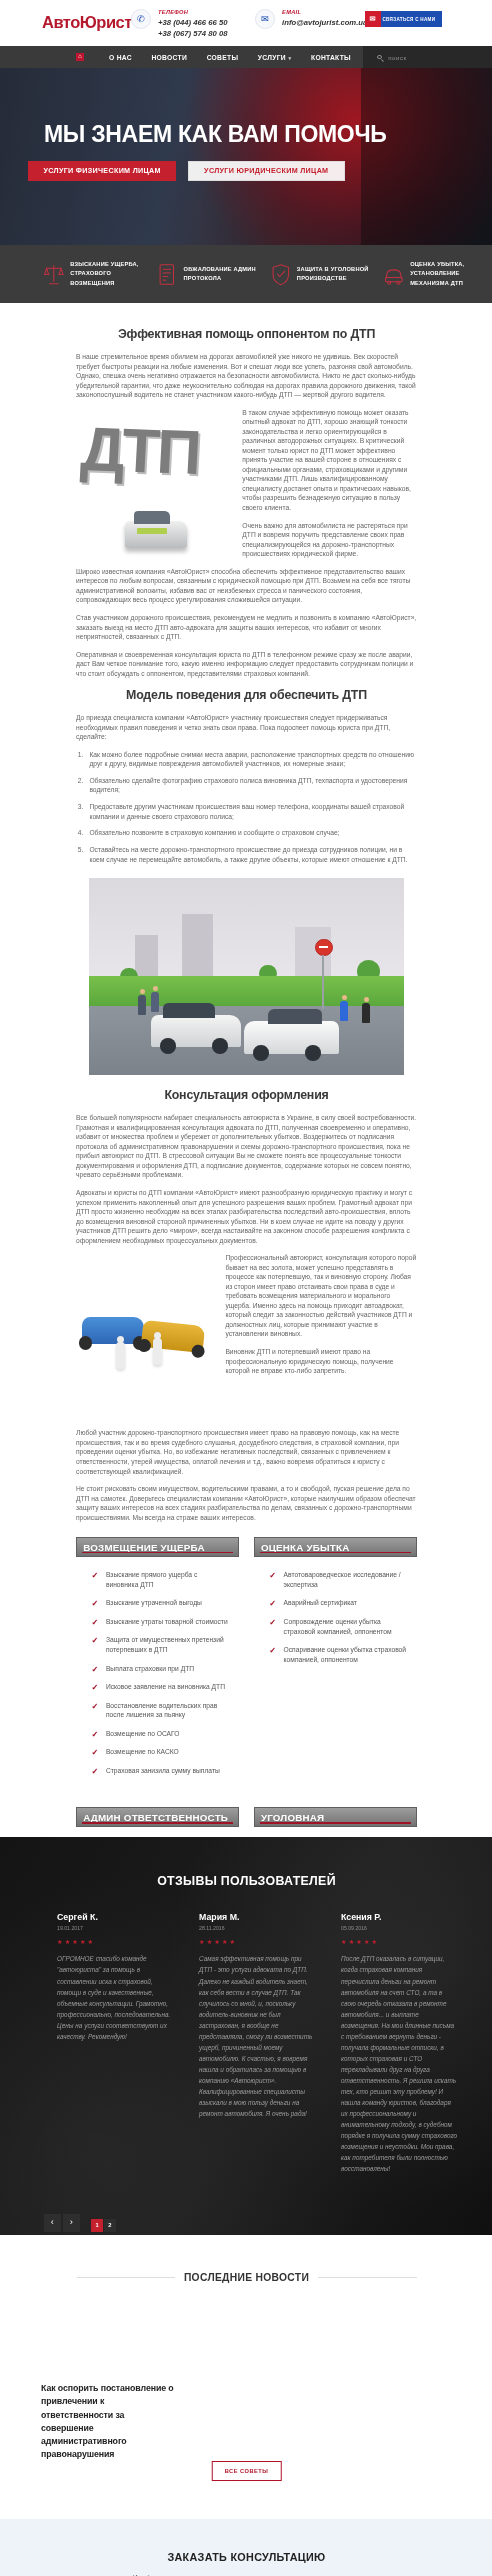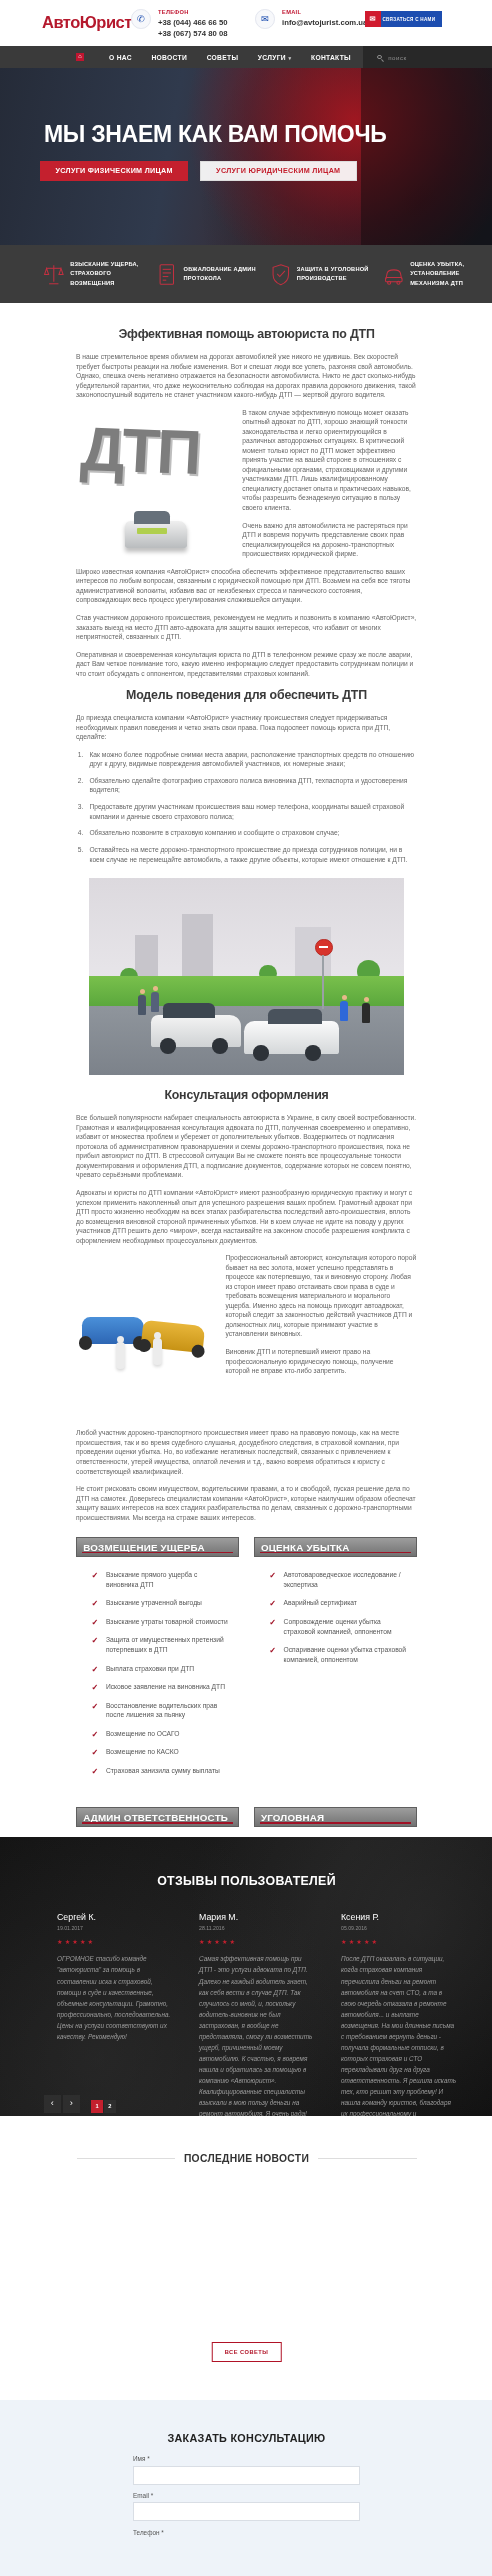--- a/index.html
+++ b/index.html
@@ -5,21 +5,21 @@
   * { margin:0; padding:0; box-sizing:border-box; }
   body { background:#fff; font-family:"Liberation Sans", sans-serif; color:#555; }
   .page { width:493px; margin:0 auto; position:relative; background:#fff; }
 
   
   .top-header { height:46px; position:relative; background:#fff; }
   .logo { position:absolute; left:42px; top:13.4px; font-size:16.5px; font-weight:bold; color:#b5192d; letter-spacing:-0.5px; }
   .hgroup { position:absolute; top:9.3px; }
   .hgroup .circle { width:19.6px; height:19.6px; border:0.5px solid #e3e6ef; border-radius:50%; background:#f7f8fb;
       display:inline-block; text-align:center; line-height:19.6px; color:#1c4db0; font-size:9.3px; vertical-align:top; }
-  .hgroup .htexts { display:inline-block; margin-left:5.2px; }
+  .hgroup .htexts { display:inline-block; margin-left:5.2px;font-style:italic; }
   .hlabel { color:#c01530; font-size:5.7px; font-weight:bold; letter-spacing:0.3px; margin-bottom:1.5px; }
   .hval { color:#333; font-size:7.7px; font-weight:bold; line-height:1.5; }
   .phone-block { left:131px; }
   .email-block { left:255px; }
   .contact-btn { position:absolute; left:365px; top:11.3px; width:77px; height:15.5px; background:#1c4db0; border:none;
       color:#fff; font-size:4.6px; font-weight:bold; letter-spacing:0.3px; cursor:pointer; padding-left:17.5px; text-align:left;
       font-family:"Liberation Sans", sans-serif; }
   .contact-btn .red-sq { position:absolute; left:0; top:0; width:15.5px; height:15.5px; background:#d01a2e; color:#fff;
       font-size:7.2px; line-height:15.5px; text-align:center; }
 
@@ -40,21 +40,21 @@
   
   .hero { height:177px; position:relative; overflow:hidden;
     background:
       radial-gradient(circle at 72% 30%, rgba(200,20,30,.75), rgba(150,10,25,.35) 28%, transparent 45%),
       radial-gradient(circle at 85% 75%, rgba(20,22,30,.9), transparent 50%),
       linear-gradient(100deg, #252b38 0%, #303a4d 35%, #3a2930 60%, #23262f 100%);
   }
   .hero::after { content:""; position:absolute; right:0; top:0; width:132px; height:100%; background:rgba(10,10,14,.45); }
   .hero h1 { position:absolute; left:44px; top:28px; color:#fff; font-size:23px; line-height:1.12; font-weight:bold;
       letter-spacing:-0.3px; z-index:2; text-transform:uppercase; }
-  .hero-btns { position:absolute; left:40px; top:93px; display:flex; gap:11.3px; z-index:2; }
+  .hero-btns { position:absolute; left:28px; top:93px; display:flex; gap:11.3px; z-index:2; }
   .hero-btns .btn { height:19.6px; padding:0 15.5px; font-size:7.2px; font-weight:bold; letter-spacing:0.3px; cursor:pointer;
       font-family:"Liberation Sans", sans-serif; }
   .btn-red { background:#c4202e; color:#fff; border:none; }
   .btn-white { background:rgba(255,255,255,.92); color:#c4202e; border:0.5px solid #ddd; }
 
   
   .features { height:58px; background:#3c3c3c; display:flex; padding:0 5.2px 0 44px; align-items:center; gap:9.3px; }
   .feature { display:flex; align-items:center; width:111px; gap:6.7px; }
   .f-icon { width:19.6px; height:23px; flex:0 0 19.6px; }
   .f-icon svg { display:none; width:19.6px; height:23px; }
@@ -101,28 +101,28 @@
   .check-row { display:flex; gap:14.4px; margin-bottom:23px; }
   .check-col { width:165px; }
   .check-head { height:20px; background:linear-gradient(#9d9d9d,#727272); border:0.5px solid #5f5f5f; position:relative;
       color:#fff; font-size:9.8px; font-weight:bold; letter-spacing:0.2px; line-height:20.6px; padding-left:6.2px; text-transform:uppercase; }
   .check-head::after { content:""; position:absolute; left:5.2px; right:5.2px; bottom:2.6px; height:1.5px; background:#a01226; }
   .check-list { list-style:none; margin:13.4px 0 0 15.5px; }
   .check-list li { position:relative; font-size:6.7px; line-height:1.45; color:#555; margin-bottom:8.8px; padding-left:14.4px; width:139px; }
   .check-list .ck { position:absolute; left:0; top:0; color:#a01226; font-size:8.2px; font-weight:bold; }
 
   
-  .testimonials { height:279px; position:relative; color:#fff; overflow:hidden;
+  .testimonials { height:398px; position:relative; color:#fff; overflow:hidden;
       background: radial-gradient(circle at 20% 80%, rgba(60,60,60,.35), transparent 55%),
                   radial-gradient(circle at 85% 30%, rgba(70,70,70,.30), transparent 50%),
                   linear-gradient(120deg,#141414,#1e1e1e 55%,#101010); }
   .testimonials h2 { text-align:center; font-size:12.4px; letter-spacing:0.3px; padding-top:37px; text-transform:uppercase; }
   .t-cards { display:flex; gap:25px; padding:24px 0 0 57px; }
   .t-card { width:117px; }
-  .t-name { font-size:8.8px; font-weight:normal; }
+  .t-name { font-size:8.8px; font-weight:bold; }
   .t-date { font-size:5.2px; color:#8d8d8d; margin:3.1px 0 7.2px; }
   .t-stars { color:#c4202e; font-size:6.2px; letter-spacing:2.1px; margin-bottom:8.2px; }
   .t-text { font-size:6.4px; font-style:italic; color:#9d9d9d; line-height:1.72; }
   .t-nav { position:absolute; left:44px; bottom:3.1px; display:flex; align-items:flex-end; gap:2.6px; }
   .t-arrow { width:16.5px; height:17.5px; background:#2e2e2e; color:#fff; font-size:9.3px; text-align:center; line-height:16.5px; cursor:pointer; }
   .t-pages { display:flex; gap:1.5px; margin-left:9.3px; }
   .t-page { width:11.3px; height:13.4px; background:#2e2e2e; color:#fff; font-size:5.7px; font-weight:bold; text-align:center; line-height:13.4px; cursor:pointer; }
   .t-page.active { background:#c4202e; }
 
   
@@ -255,21 +255,21 @@
               <circle cx="10" cy="38" r="3"></circle>
               <circle cx="28" cy="38" r="3"></circle>
             </g>
           </svg>
       </span>
       <span class="f-text">ОЦЕНКА УБЫТКА, УСТАНОВЛЕНИЕ МЕХАНИЗМА ДТП</span>
     </div>
     </section>
 
   <section class="article">
-    <h2>Эффективная помощь автоюриста по ДТП</h2>
+    <h2>Эффективная помощь оппонентом по ДТП</h2>
     <p>В наше стремительное время обилием на дорогах автомобилей уже никого не удивишь. Век скоростей требует быстроты реакции на любые изменения. Вот и спешат люди все успеть, разгоняя свой автомобиль. Однако, спешка очень негативно отражается на безопасности автомобилиста. Никто не даст сколько-нибудь убедительной гарантии, что даже неукоснительно соблюдая на дорогах правила дорожного движения, такой законопослушный водитель не станет участником какого-нибудь ДТП — жертвой другого водителя.</p>
 
     <div class="media1">
       <div class="dtp-letters">ДТП</div>
       <div class="dtp-car"></div>
     </div>
     <p>В таком случае эффективную помощь может оказать опытный адвокат по ДТП, хорошо знающий тонкости законодательства и легко ориентирующийся в различных автодорожных ситуациях. В критический момент только юрист по ДТП может эффективно принять участие на вашей стороне в отношениях с официальными органами, страховщиками и другими участниками ДТП. Лишь квалифицированному специалисту достанет опыта и практических навыков, чтобы разрешить безнадежную ситуацию в пользу своего клиента.</p>
     <p>Очень важно для автомобилиста не растеряться при ДТП и вовремя поручить представление своих прав специализирующейся на дорожно-транспортных происшествиях юридической фирме.</p>
     <p>Широко известная компания «АвтоЮрист» способна обеспечить эффективное представительство ваших интересов по любым вопросам, связанным с юридической помощью при ДТП. Возьмем на себя все тяготы административной волокиты, избавив вас от неизбежных стресса и панического состояния, сопровождающих весь процесс урегулирования сложившейся ситуации.</p>
     <p style="clear:both">Став участником дорожного происшествия, рекомендуем не медлить и позвонить в компанию «АвтоЮрист», заказать выезд на место ДТП авто-адвоката для защиты ваших интересов, что избавит от многих неприятностей, связанных с ДТП.</p>
@@ -389,20 +389,24 @@
           <div class="t-page">2</div>
         </div>
     </div>
   </section>
 
   <section class="news">
     <div class="news-title">
         <span>ПОСЛЕДНИЕ НОВОСТИ</span>
       </div>
     <div class="news-cards">
+        <div class="news-card card-1">
+        <div class="news-img"></div>
+        <h3>Как оспорить постановление о привлечении к ответственности за совершение административного правонарушения</h3>
+      </div>
         <div class="news-card card-3">
         <div class="news-img"></div>
       </div>
       </div>
     <button class="news-btn">ВСЕ СОВЕТЫ</button>
   </section>
 
   <section class="consult">
     <h2>ЗАКАЗАТЬ КОНСУЛЬТАЦИЮ</h2>
     <form class="cform">

